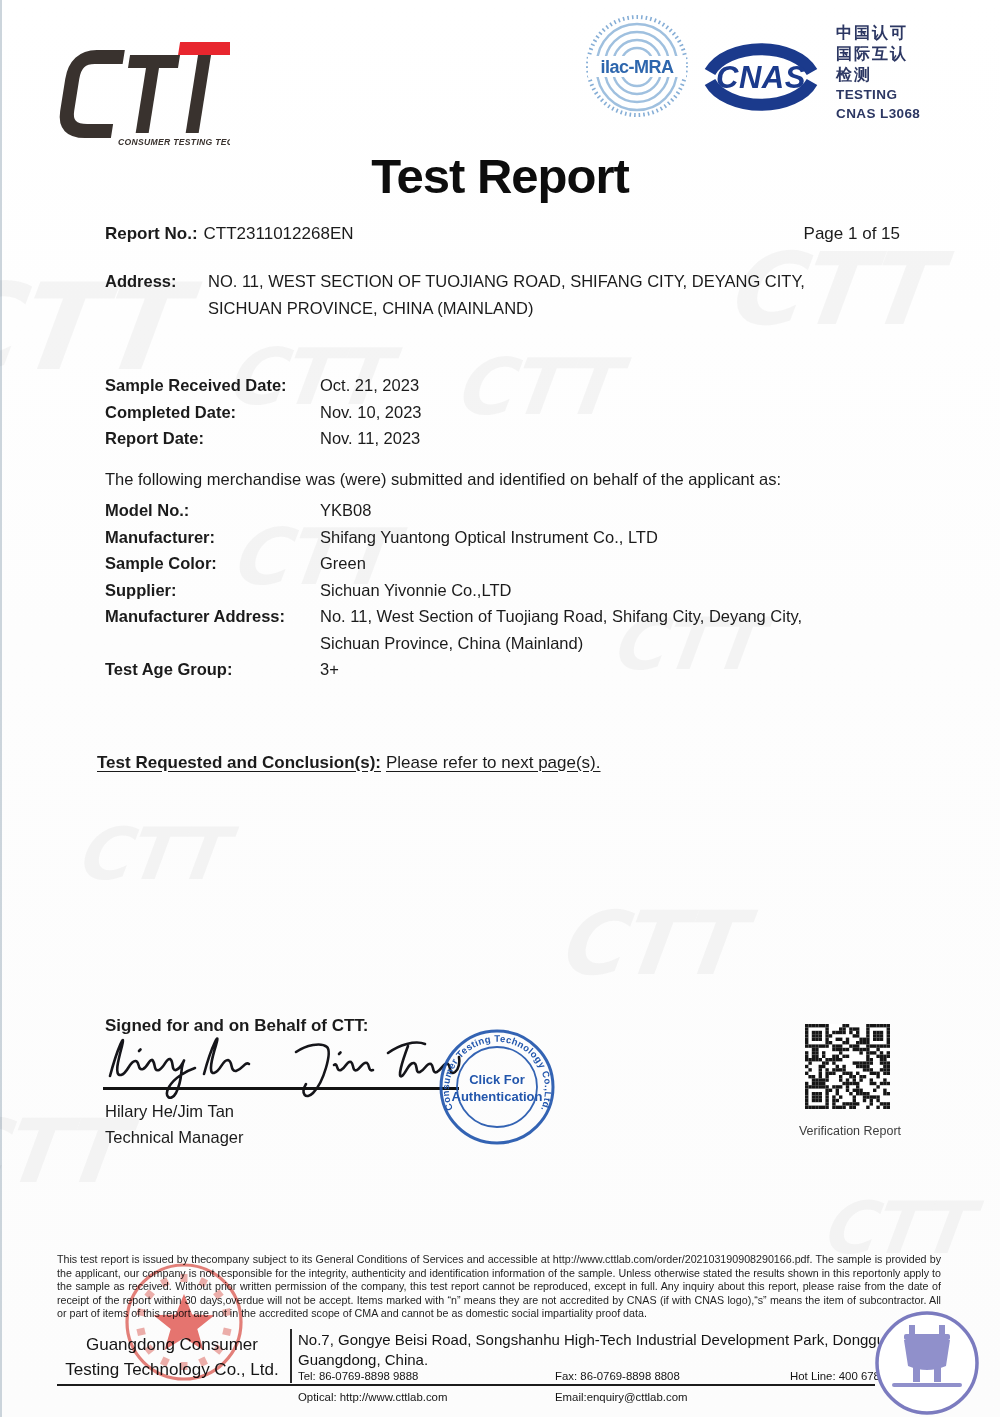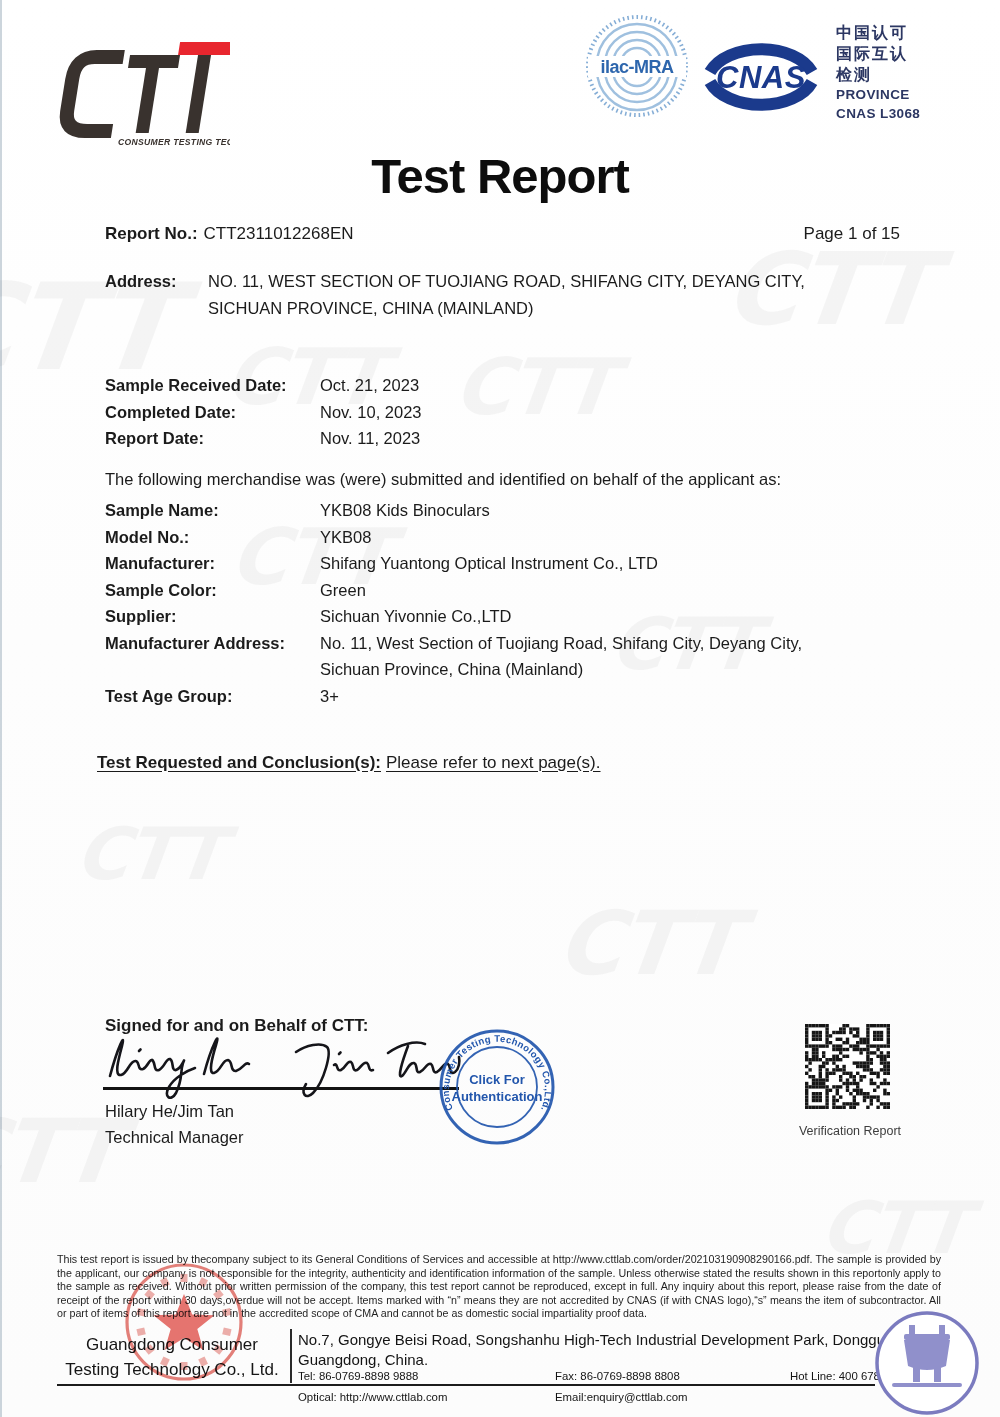--- a/index.html
+++ b/index.html
@@ -112,21 +112,21 @@
   <svg class="abs" style="left:700px;top:30px;" width="122" height="92" viewBox="0 0 122 92">
     <path d="M10,42 A54,34 0 0 1 112,42" fill="none" stroke="#1b3a8c" stroke-width="12"></path>
     <path d="M112,52 A54,34 0 0 1 10,52" fill="none" stroke="#1b3a8c" stroke-width="12"></path>
     <text x="61" y="58" text-anchor="middle" font-size="31" font-weight="bold" font-style="italic" fill="#1b3a8c" letter-spacing="0.5">CNAS</text>
   </svg>
 
   <div class="abs cn-accred">
     <div class="zh">中国认可</div>
     <div class="zh">国际互认</div>
     <div class="zh">检测</div>
-    <div class="en">PROVINCE</div>
+    <div class="en">TESTING</div>
     <div class="en">CNAS L3068</div>
   </div>
 
   <div class="abs title">Test Report</div>
 
   <div class="abs report-line">
     <span><b>Report No.:</b><span>CTT2311012268EN</span></span>
     <span>Page 1 of 15</span>
   </div>
 
@@ -148,24 +148,20 @@
     </div>
     <div class="kv">
       <span class="k">Report Date:</span>
       <span class="v">Nov. 11, 2023</span>
     </div>
   </div>
 
   <div class="abs intro">The following merchandise was (were) submitted and identified on behalf of the applicant as:</div>
 
   <div class="abs block-sample">
-    <div class="kv">
-      <span class="k">Sample Name:</span>
-      <span class="v">YKB08 Kids Binoculars</span>
-    </div>
     <div class="kv">
       <span class="k">Model No.:</span>
       <span class="v">YKB08</span>
     </div>
     <div class="kv">
       <span class="k">Manufacturer:</span>
       <span class="v">Shifang Yuantong Optical Instrument Co., LTD</span>
     </div>
     <div class="kv">
       <span class="k">Sample Color:</span>

